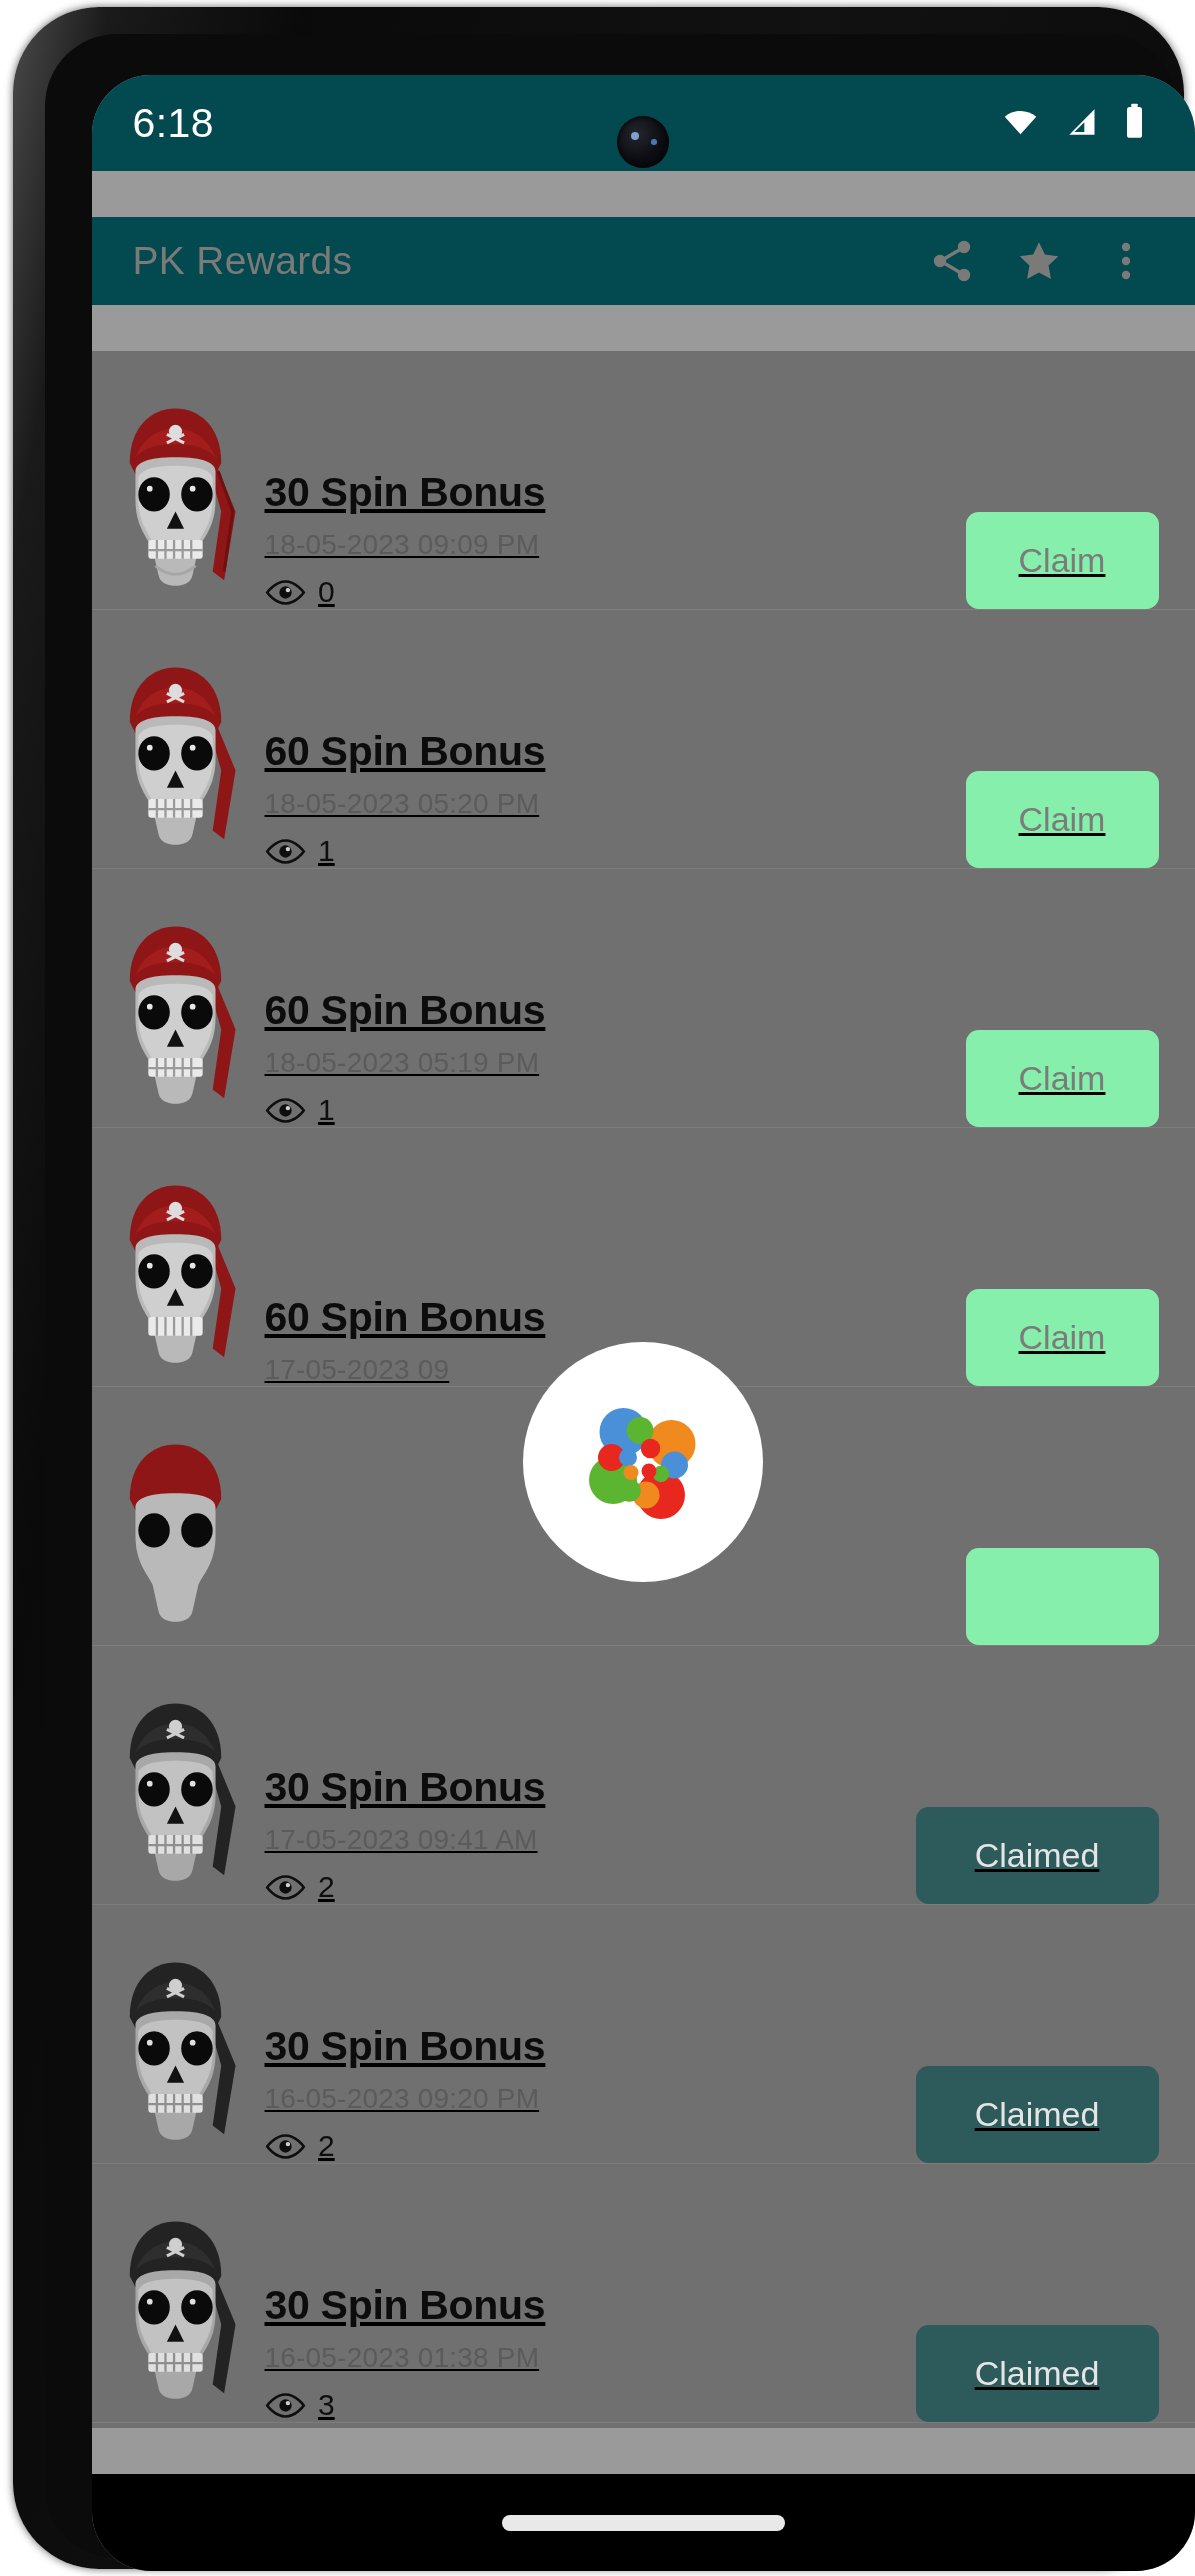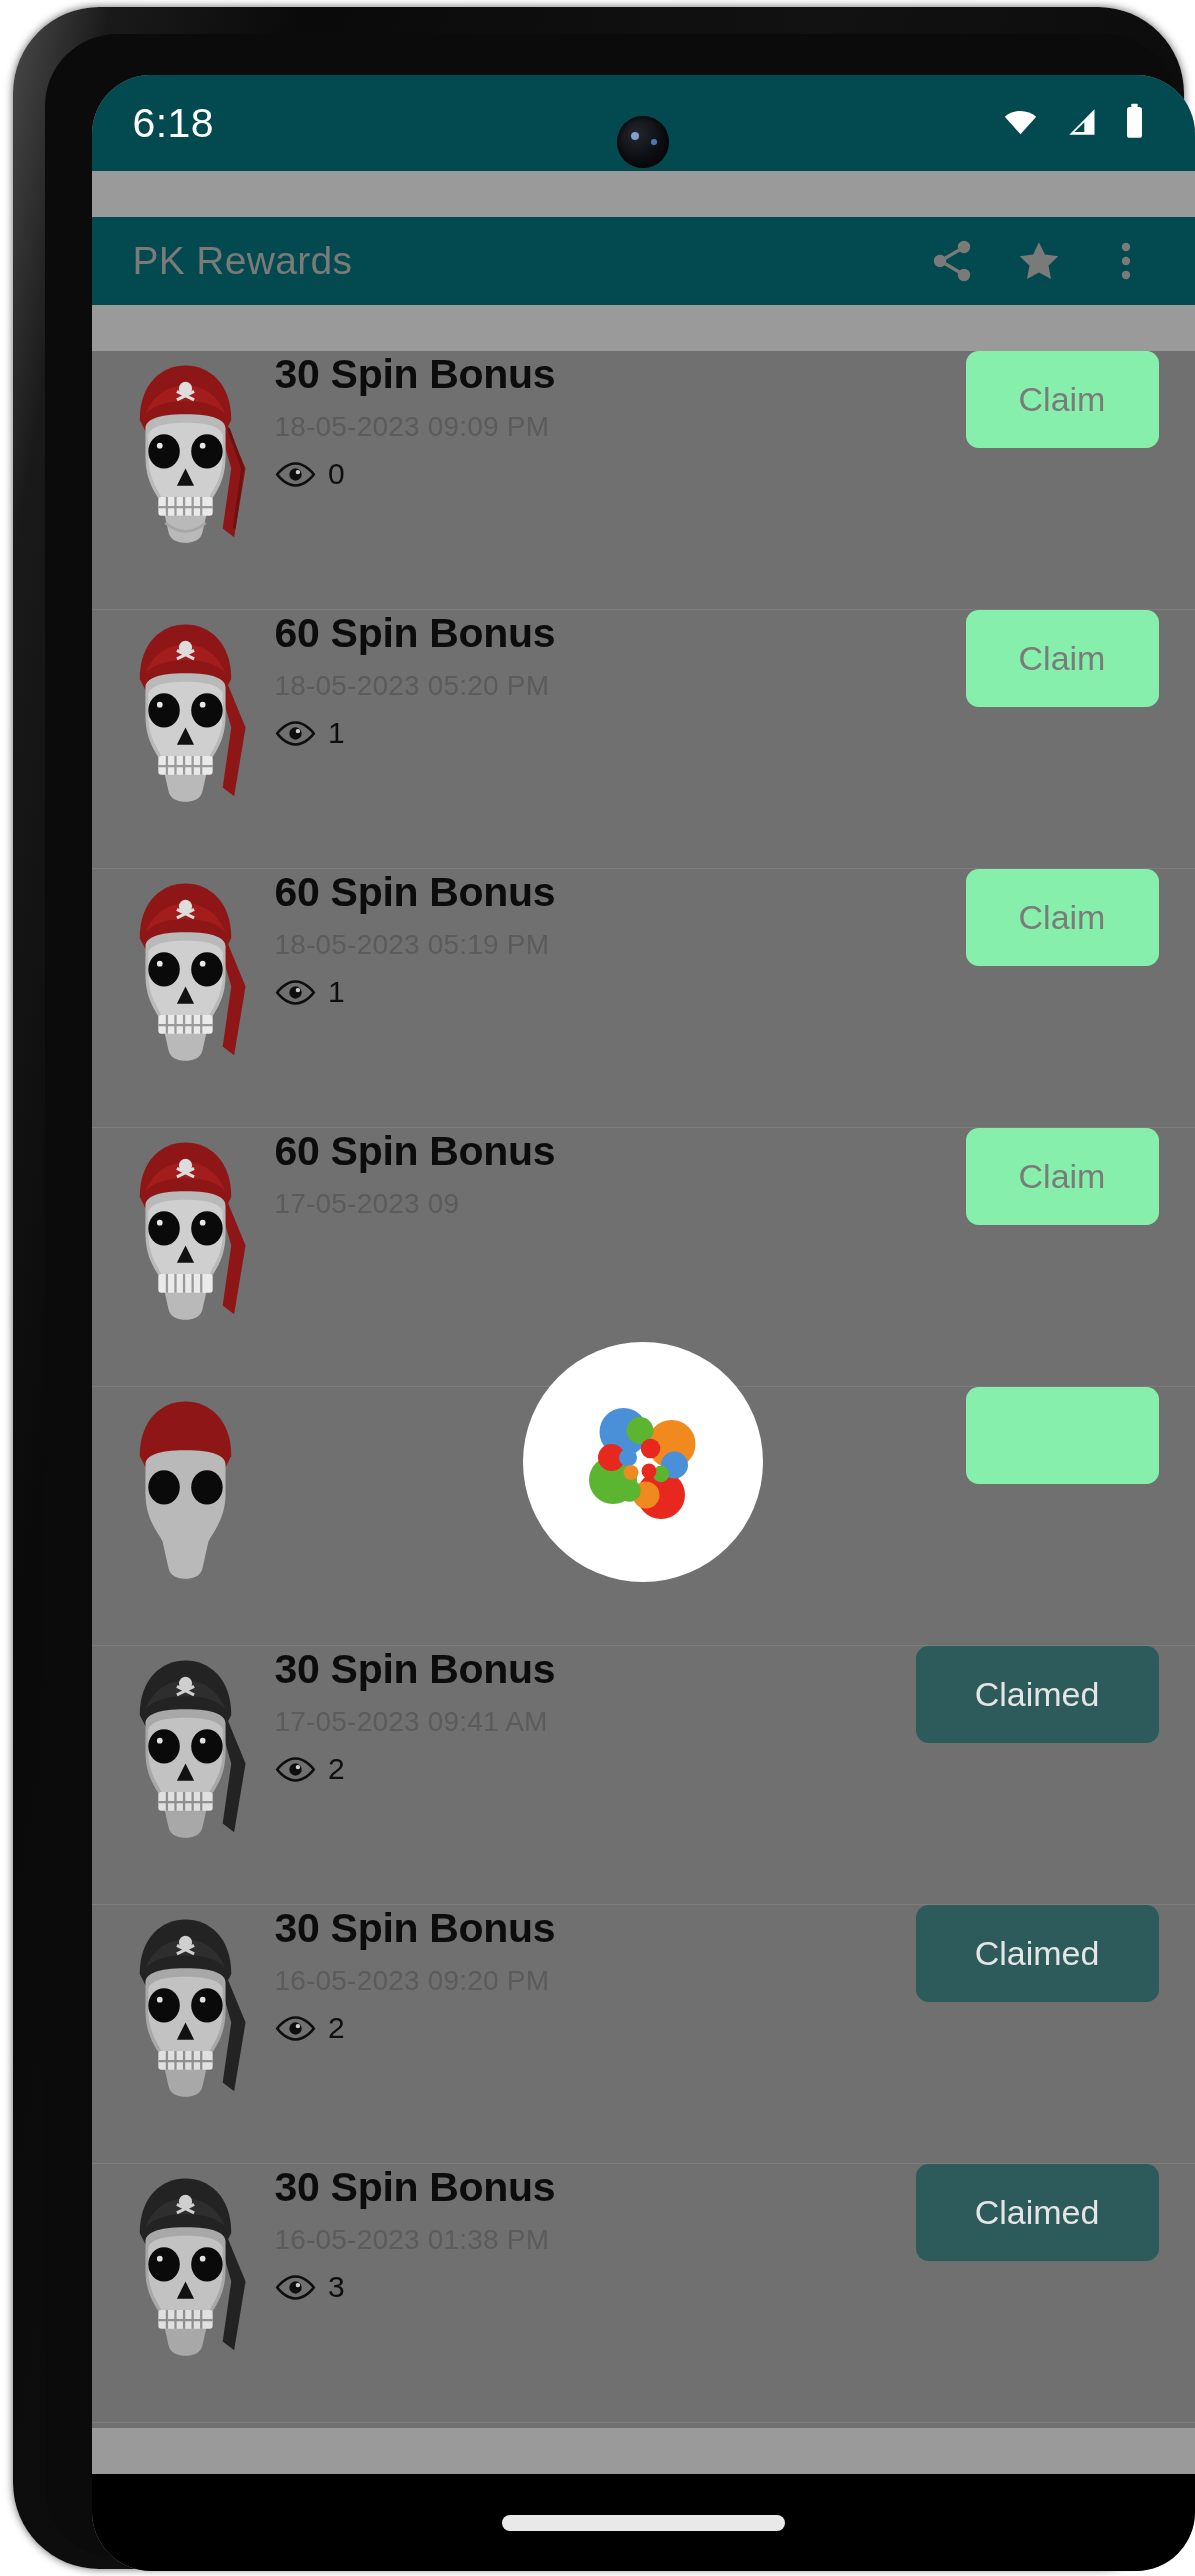--- a/index.html
+++ b/index.html
@@ -106,25 +106,26 @@
   
   #content {
     position: relative;
     height: calc(2496px - 106px - 97px);
     background: #707070;
     overflow: hidden;
   }
   #list { position: relative; }
   .list-item {
     display: flex;
-    align-items: flex-start;
+    align-items: flex-end;
     height: 259px;
-    padding: 0 36px 0 22px;
+    padding: 0 36px 0 12px;
     border-bottom: 1.8px solid #7d7d7d;
     background: #707070;
+    text-decoration: underline;
   }
   .thumb {
     width: 143px; height: 215px;
     flex: 0 0 143px;
     position: relative;
   }
   .thumb svg { width:100%; height:100%; display:block; }
 
   .item-text {
     flex: 1 1 auto;

